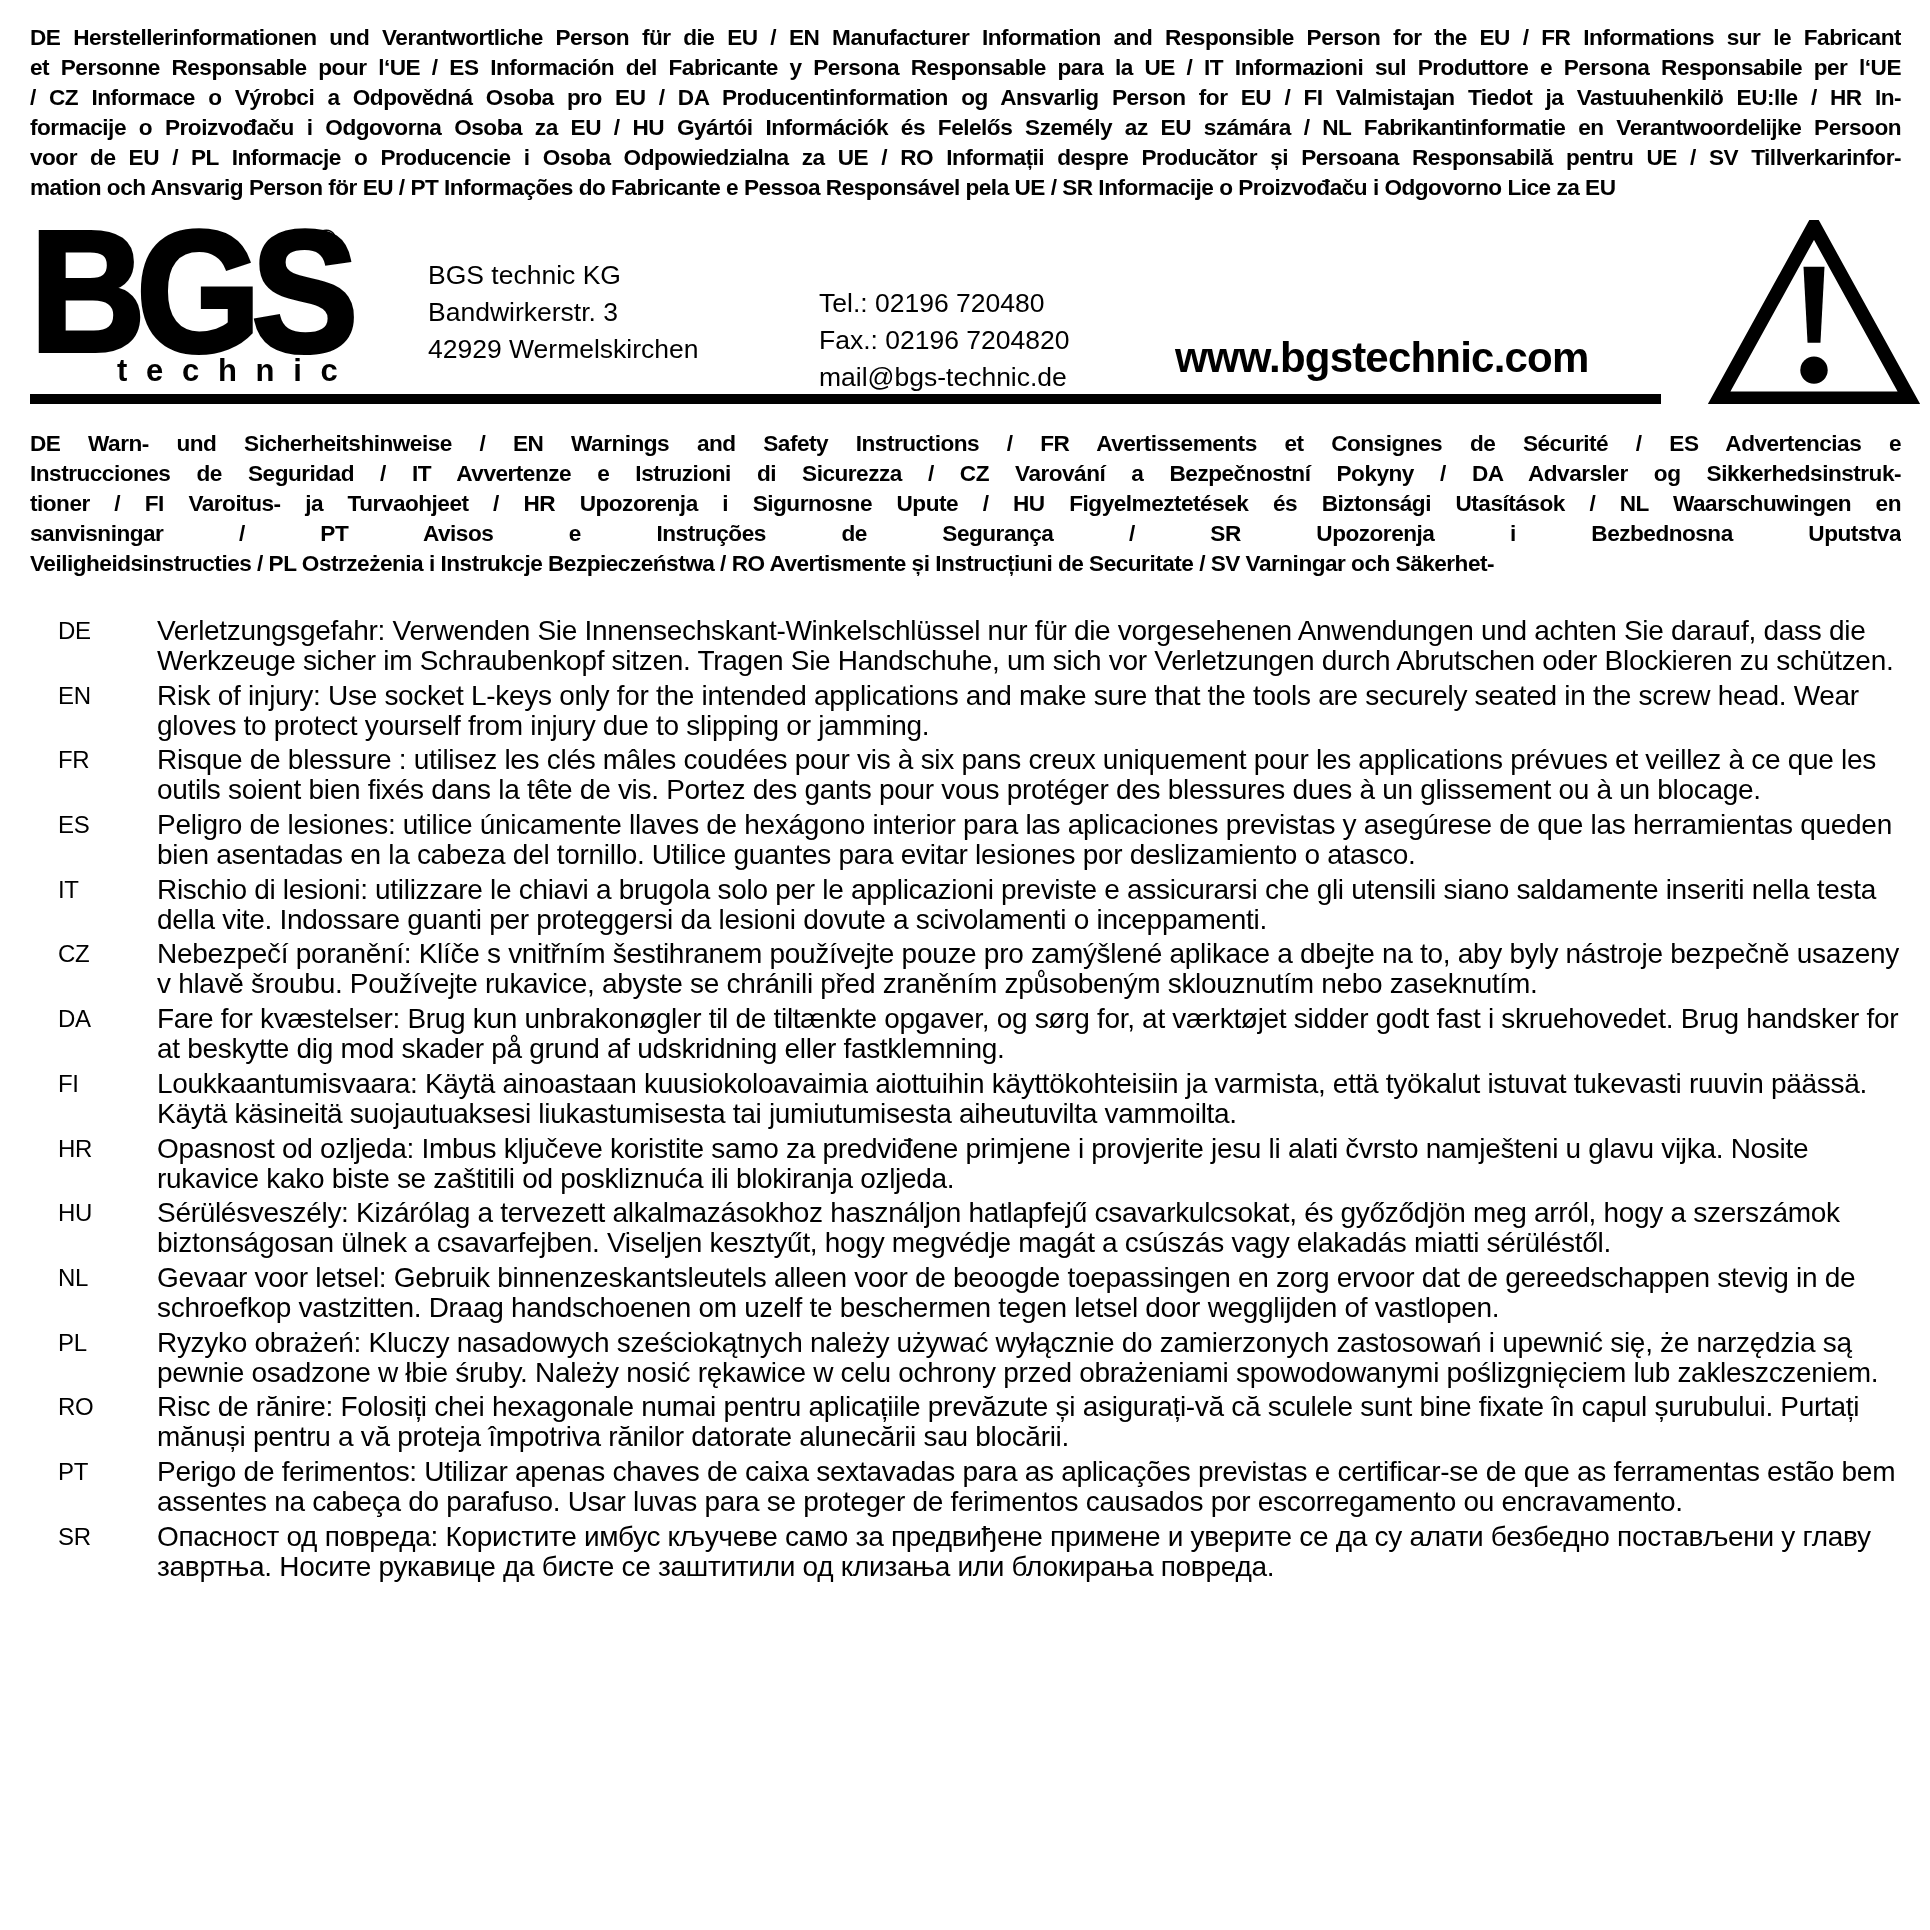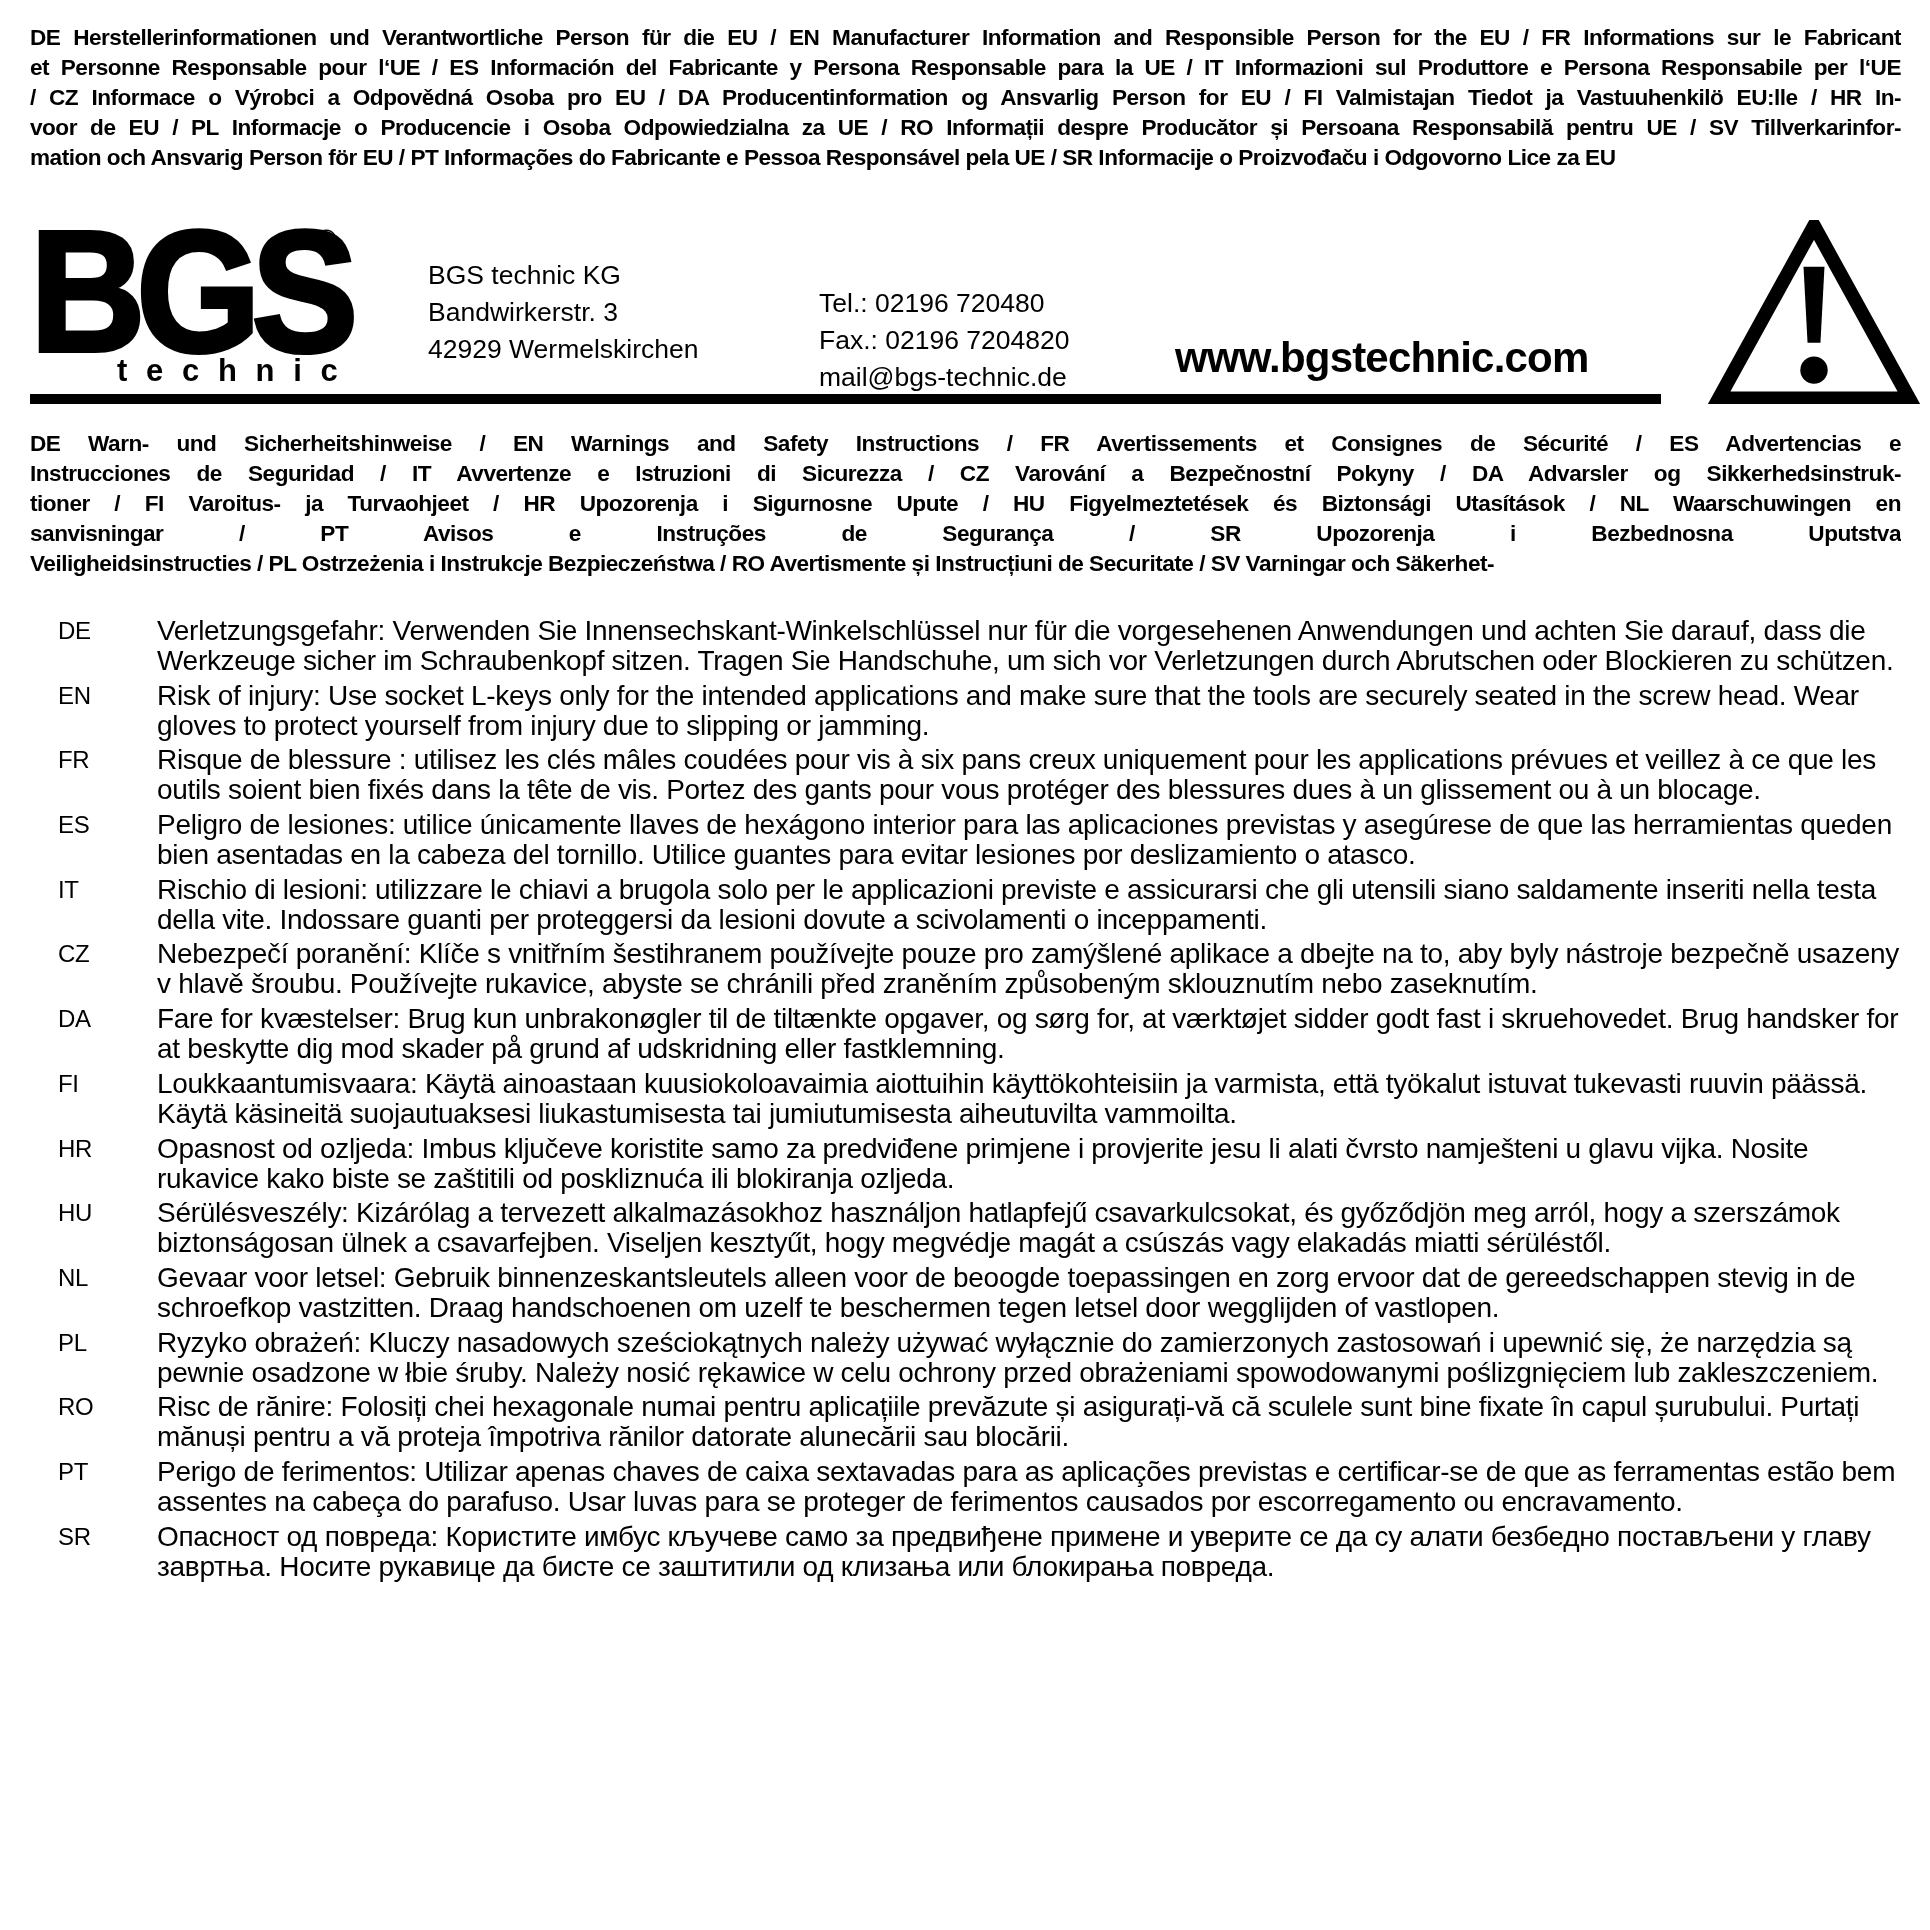--- a/index.html
+++ b/index.html
@@ -49,20 +49,21 @@
 <div class="page">
 
   <div class="hblock" id="top-header">
 
       <div class="hline">DE Herstellerinformationen und Verantwortliche Person für die EU  /  EN Manufacturer Information and Responsible Person for the EU  /  FR Informations sur le Fabricant</div>
 
       <div class="hline">et Personne Responsable pour l‘UE  /  ES Información del Fabricante y Persona Responsable para la UE  /  IT Informazioni sul Produttore e Persona Responsabile per l‘UE</div>
 
       <div class="hline">/  CZ Informace o Výrobci a Odpovědná Osoba pro EU  /  DA Producentinformation og Ansvarlig Person for EU  /  FI Valmistajan Tiedot ja Vastuuhenkilö EU:lle  /  HR In-</div>
 
+      <div class="hline">formacije o Proizvođaču i Odgovorna Osoba za EU  /  HU Gyártói Információk és Felelős Személy az EU számára  /  NL Fabrikantinformatie en Verantwoordelijke Persoon</div>
 
       <div class="hline">voor de EU  /  PL Informacje o Producencie i Osoba Odpowiedzialna za UE  /  RO Informații despre Producător și Persoana Responsabilă pentru UE  /  SV Tillverkarinfor-</div>
 
       <div class="hline">mation och Ansvarig Person för EU  /  PT Informações do Fabricante e Pessoa Responsável pela UE  /  SR Informacije o Proizvođaču i Odgovorno Lice za EU</div>
     </div>
 
   <div class="brand">
     <div class="logo">
       <div class="logo-bgs">BGS</div>
       <div class="logo-reg">®</div>

